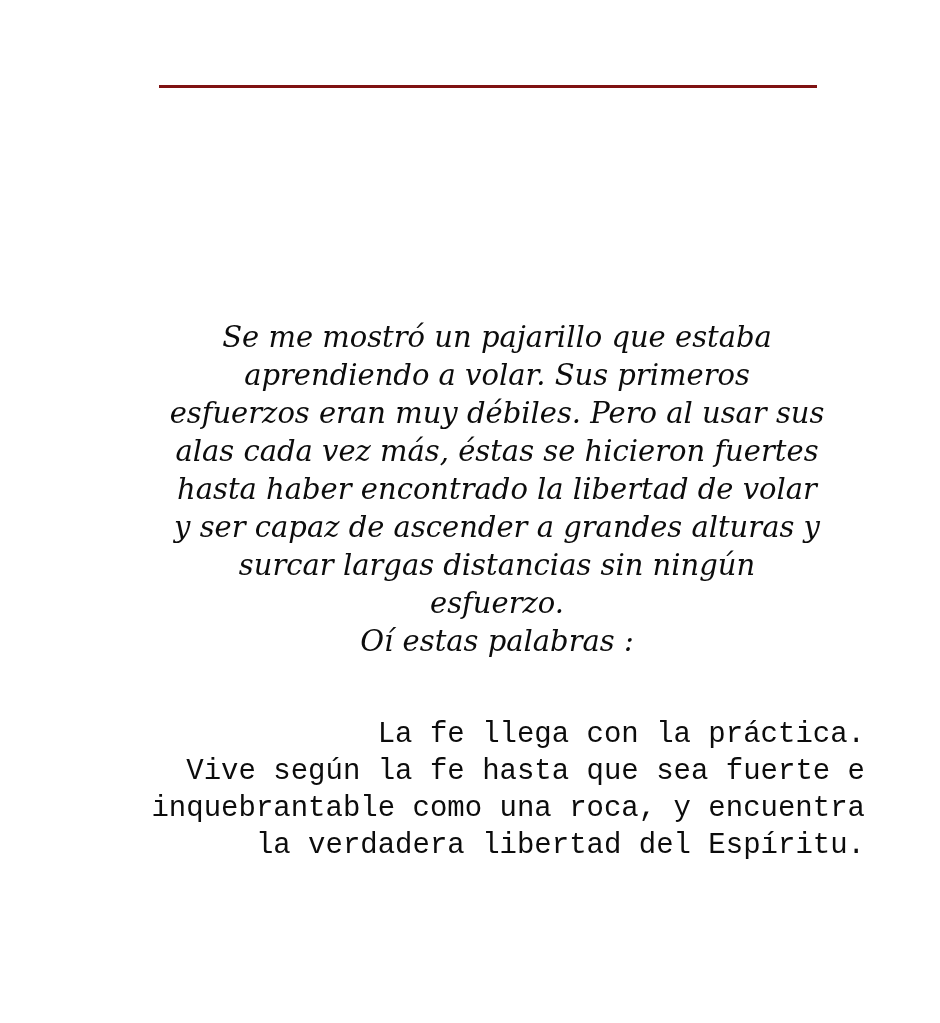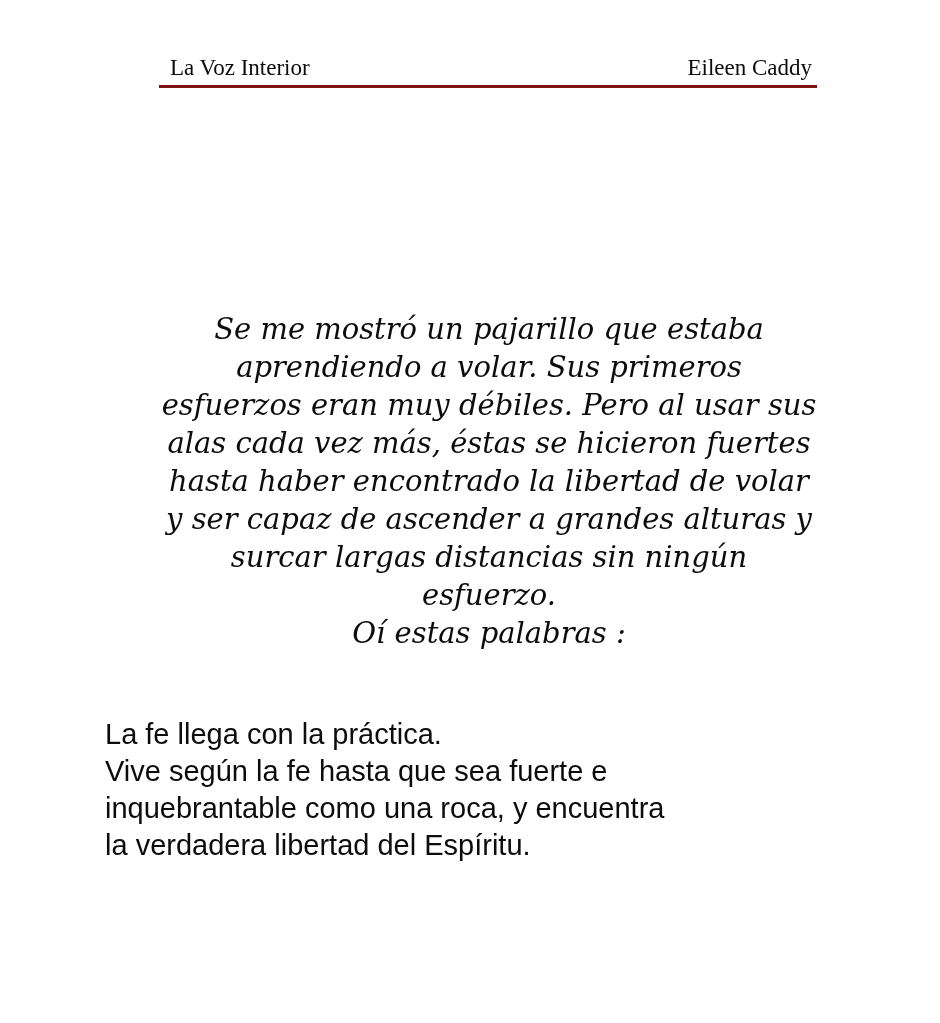--- a/index.html
+++ b/index.html
@@ -47,52 +47,48 @@
     letter-spacing: 1px;
     font-weight: normal;
     margin: 0;
     color: #0c0c0c;
   }
   .meditation {
     position: absolute;
     left: 112px;
     top: 306px;
     width: 746px;
-    margin: 4px;
+    margin: 12px;
     text-align: center;
     font-family: "DejaVu Serif", "Liberation Serif", serif;
     font-style: italic;
     font-size: 29px;
     line-height: 38px;
     white-space: pre-line;
     color: #0c0c0c;
   }
   .message {
     position: absolute;
     left: 105px;
     top: 716px;
     width: 760px;
     margin: 0;
-    text-align: left;
-    font-family: Liberation Sans, sans-serif;
+    text-align: right;
+    font-family: Liberation Mono, monospace;
     font-size: 29px;
     line-height: 37px;
     white-space: pre-line;
     color: #0c0c0c;
   }
 </style>
 </head>
 <body>
 
 <div class="page">
 
-  <div class="header-text">
-    <span>La Voz Interior</span>
-    <span>Eileen Caddy</span>
-  </div>
 
   <div class="header-rule"></div>
 
 
   <p class="meditation">Se me mostró un pajarillo que estaba
 aprendiendo a volar. Sus primeros
 esfuerzos eran muy débiles. Pero al usar sus
 alas cada vez más, éstas se hicieron fuertes
 hasta haber encontrado la libertad de volar
 y ser capaz de ascender a grandes alturas y

